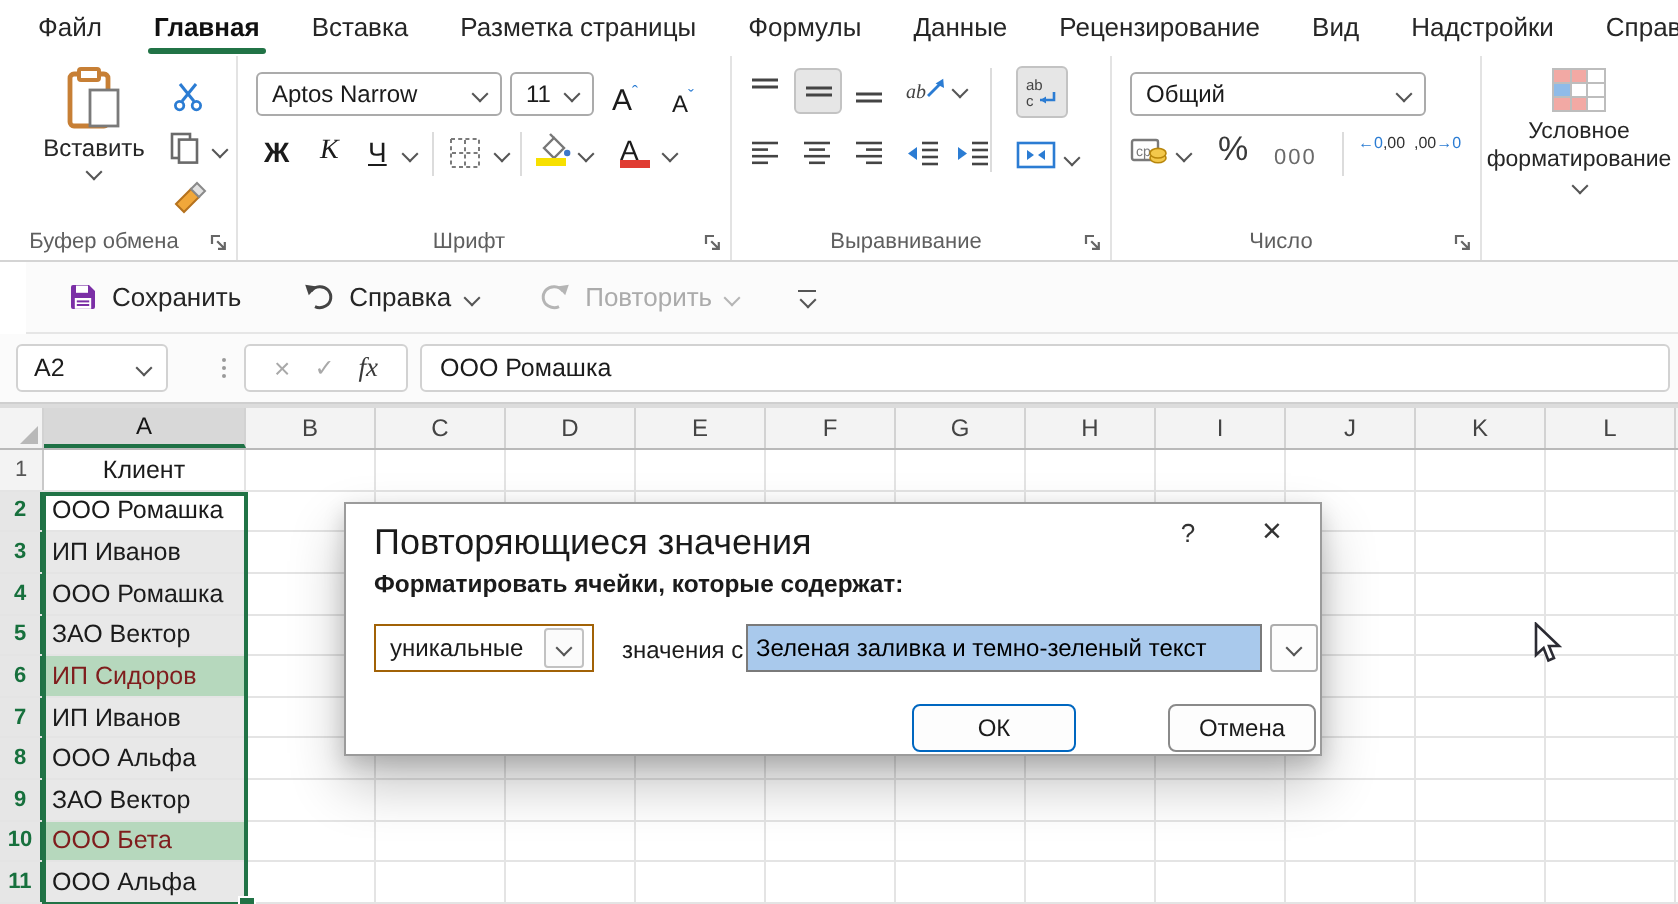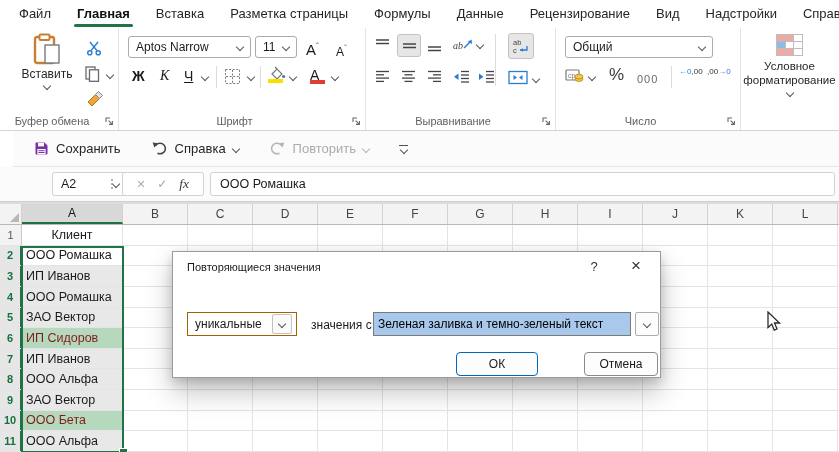--- a/index.html
+++ b/index.html
@@ -69,21 +69,21 @@
   .ca{width:101px;border-right:1px solid #e4e4e4;box-sizing:border-box;display:flex;align-items:center;padding:0 4px;white-space:nowrap;overflow:hidden;}
   .ca.hdrcell{justify-content:center;background:#fff;}
   .ca.act{background:#fff;}
   .ca.tint{background:#e8e8e8;}
   .ca.green{background:#b6d8bd;color:#7f1d1d;}
   .selrect{position:absolute;left:21px;top:42.3px;width:103px;height:207px;border:2px solid #217346;box-sizing:border-box;pointer-events:none;z-index:3;}
   .handle{position:absolute;left:119px;top:244px;width:7px;height:7px;background:#217346;border:1.5px solid #fff;box-sizing:content-box;z-index:4;}
   
   .dialog{position:absolute;left:172px;top:251px;width:487px;height:125px;background:#fff;border:1px solid #9b9b9b;z-index:30;
           box-shadow:0 14px 26px rgba(0,0,0,.24),0 4px 10px rgba(0,0,0,.16);font-size:12px;}
-  .dtitle{position:absolute;left:14px;top:9px;font-size:11px;color:#1a1a1a;}
+  .dtitle{position:absolute;left:14px;top:9px;font-size:18px;color:#1a1a1a;}
   .dhelp{position:absolute;right:58px;top:7px;font-size:13px;color:#333;width:16px;text-align:center;}
   .dclose{position:absolute;right:14px;top:4px;font-size:17px;color:#333;width:20px;text-align:center;line-height:20px;}
   .dlabel{position:absolute;left:14px;top:33px;font-weight:bold;font-size:12.2px;color:#1b1b1b;}
   .dselect{position:absolute;left:14px;top:60px;width:110px;height:24px;border:1px solid #a16207;background:#fff;box-sizing:border-box;
            display:flex;align-items:center;justify-content:space-between;padding:0 4px 0 7px;}
   .dselect .chevbox{width:18px;height:18px;border:1px solid #c2c2c2;background:#fbfbfb;display:flex;align-items:center;justify-content:center;border-radius:2px;}
   .dmid{position:absolute;left:138px;top:66px;color:#1b1b1b;}
   .dcombo{position:absolute;left:200px;top:60px;width:258px;height:24px;border:1px solid #7a7a7a;background:#a9c9ec;box-sizing:border-box;
           display:flex;align-items:center;padding:0 4px;color:#000000;}
   .dcombochev{position:absolute;left:462px;top:60px;width:24px;height:24px;border:1px solid #adadad;border-radius:2px;background:#fdfdfd;
@@ -383,21 +383,21 @@
       <span class="lbl">Повторить</span>
       <span class="chev dis"></span>
     </span>
     <span class="ovf">
       <span class="ovl"></span>
       <span class="chev"></span>
     </span>
   </div>
 
   <div class="fbar">
-    <div class="fbox" style="left:8px;width:76px;justify-content:space-between;padding:0 8px;margin-left:44px;">
+    <div class="fbox" style="left:8px;width:76px;justify-content:space-between;padding:0 8px;">
       <span>A2</span>
       <span class="chev"></span>
     </div>
     <span class="vdots">
         <i></i>
         <i></i>
         <i></i>
       </span>
     <div class="fbox" style="left:122px;width:82px;justify-content:space-around;padding:0 8px;">
       <span class="fxg" style="font-size:14px;">×</span>
@@ -473,20 +473,21 @@
         </div>
     </div>
     <div class="selrect"></div>
     <div class="handle"></div>
   </div>
 
   <div class="dialog">
     <span class="dtitle">Повторяющиеся значения</span>
     <span class="dhelp">?</span>
     <span class="dclose">×</span>
+    <span class="dlabel">Форматировать ячейки, которые содержат:</span>
     <div class="dselect">
       <span>уникальные</span>
       <span class="chevbox">
           <span class="chev"></span>
         </span>
     </div>
     <span class="dmid">значения с</span>
     <div class="dcombo">
       <span>Зеленая заливка и темно-зеленый текст</span>
     </div>

